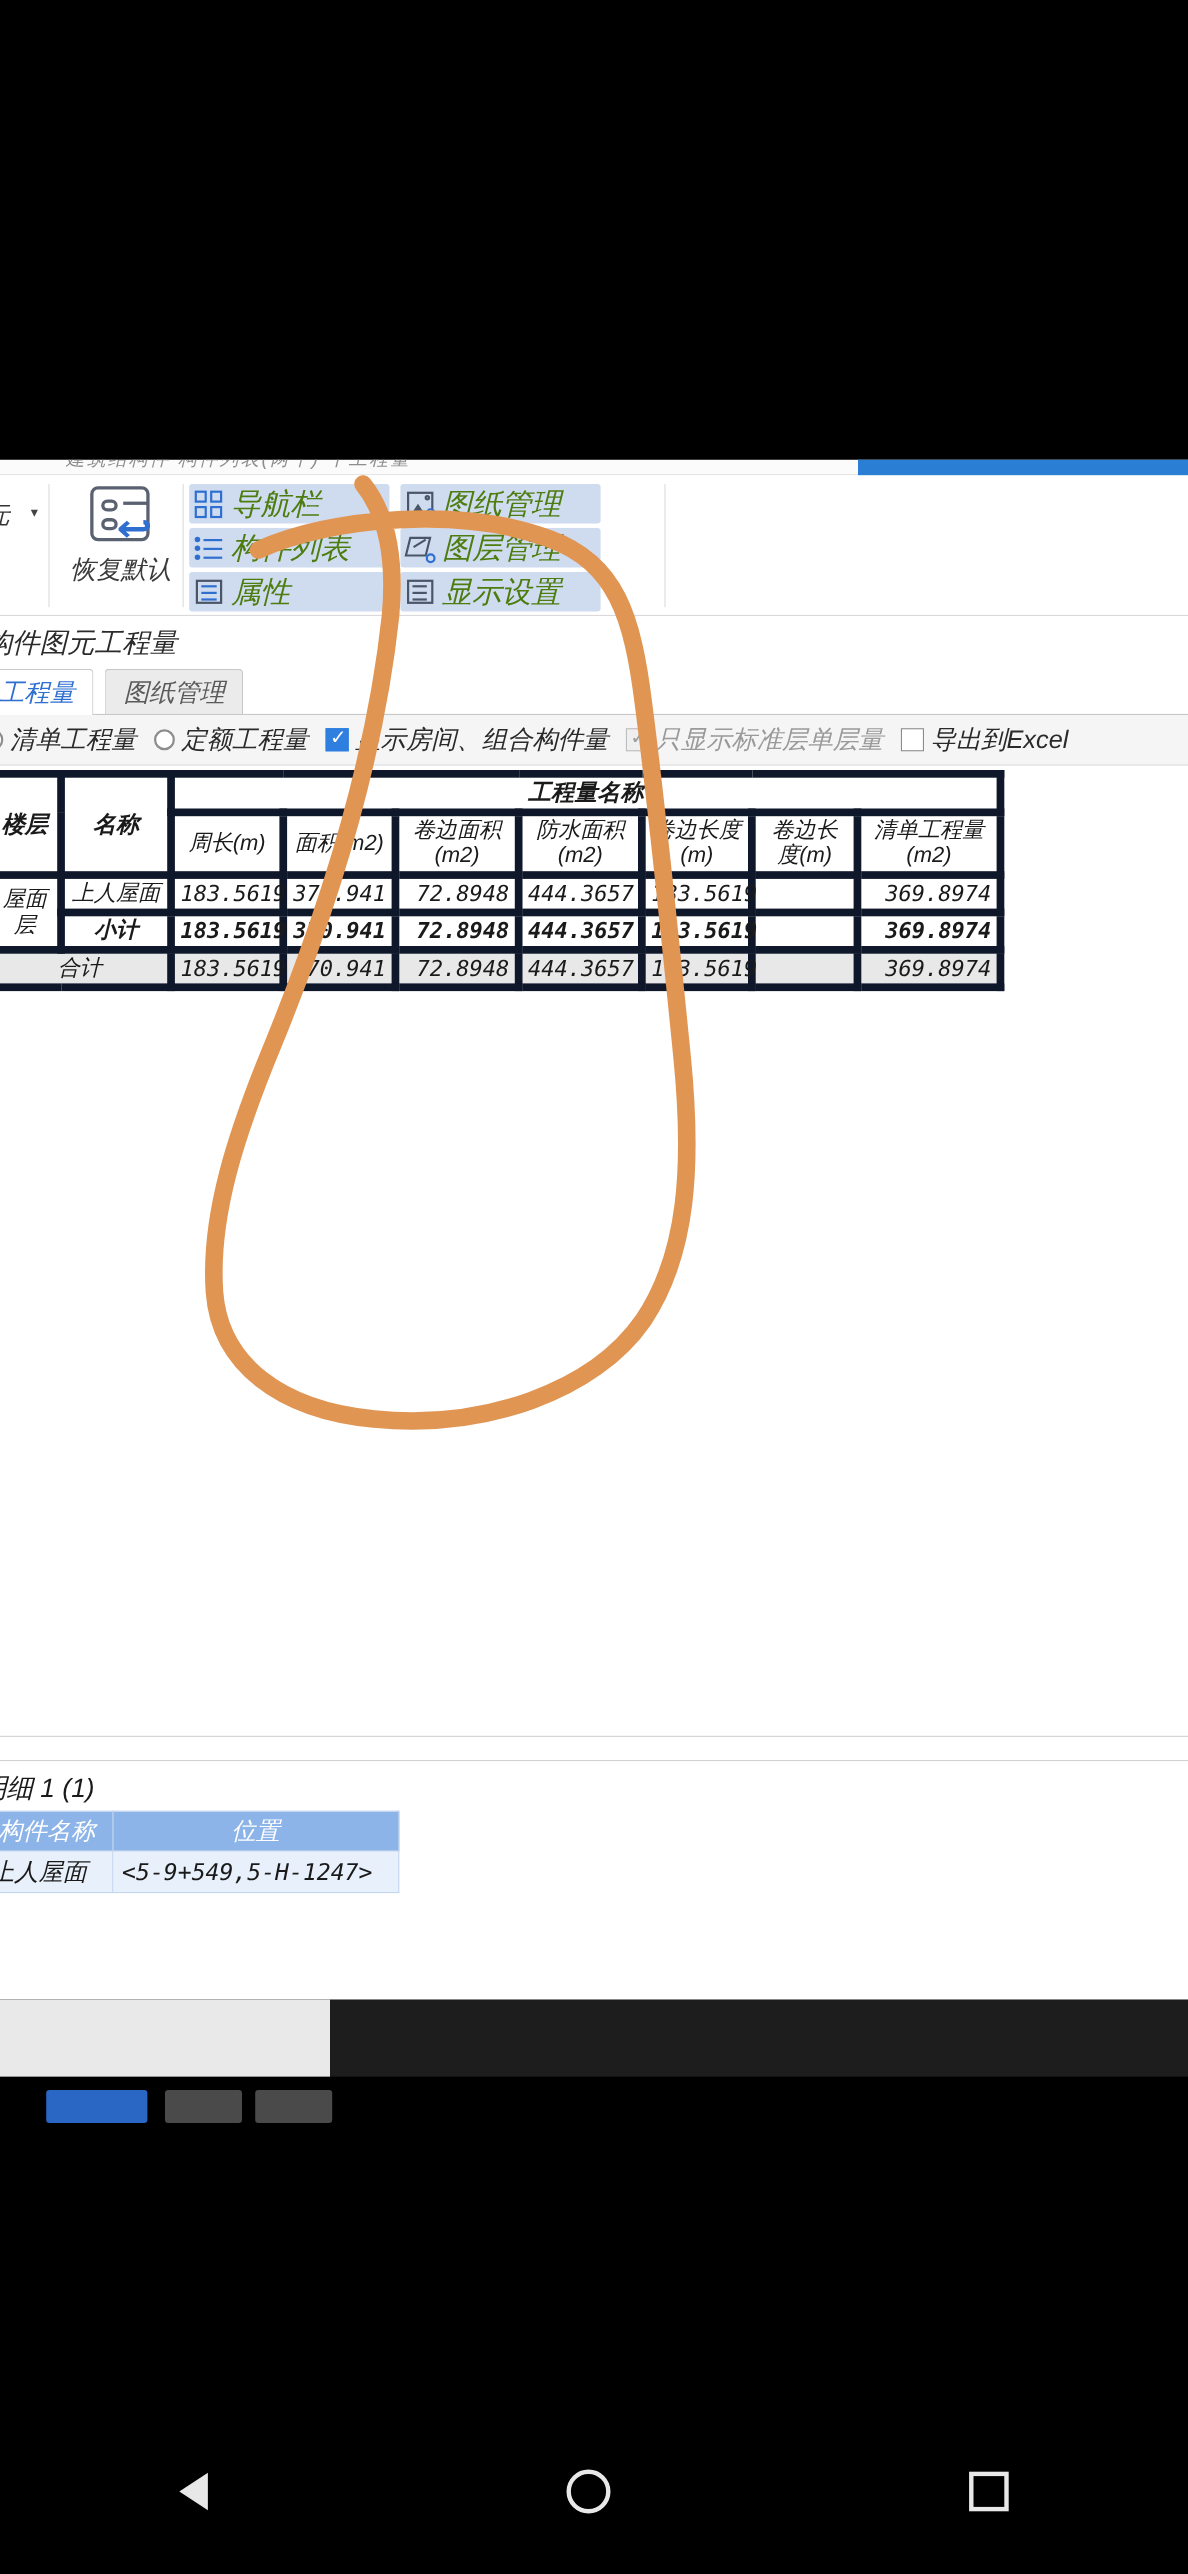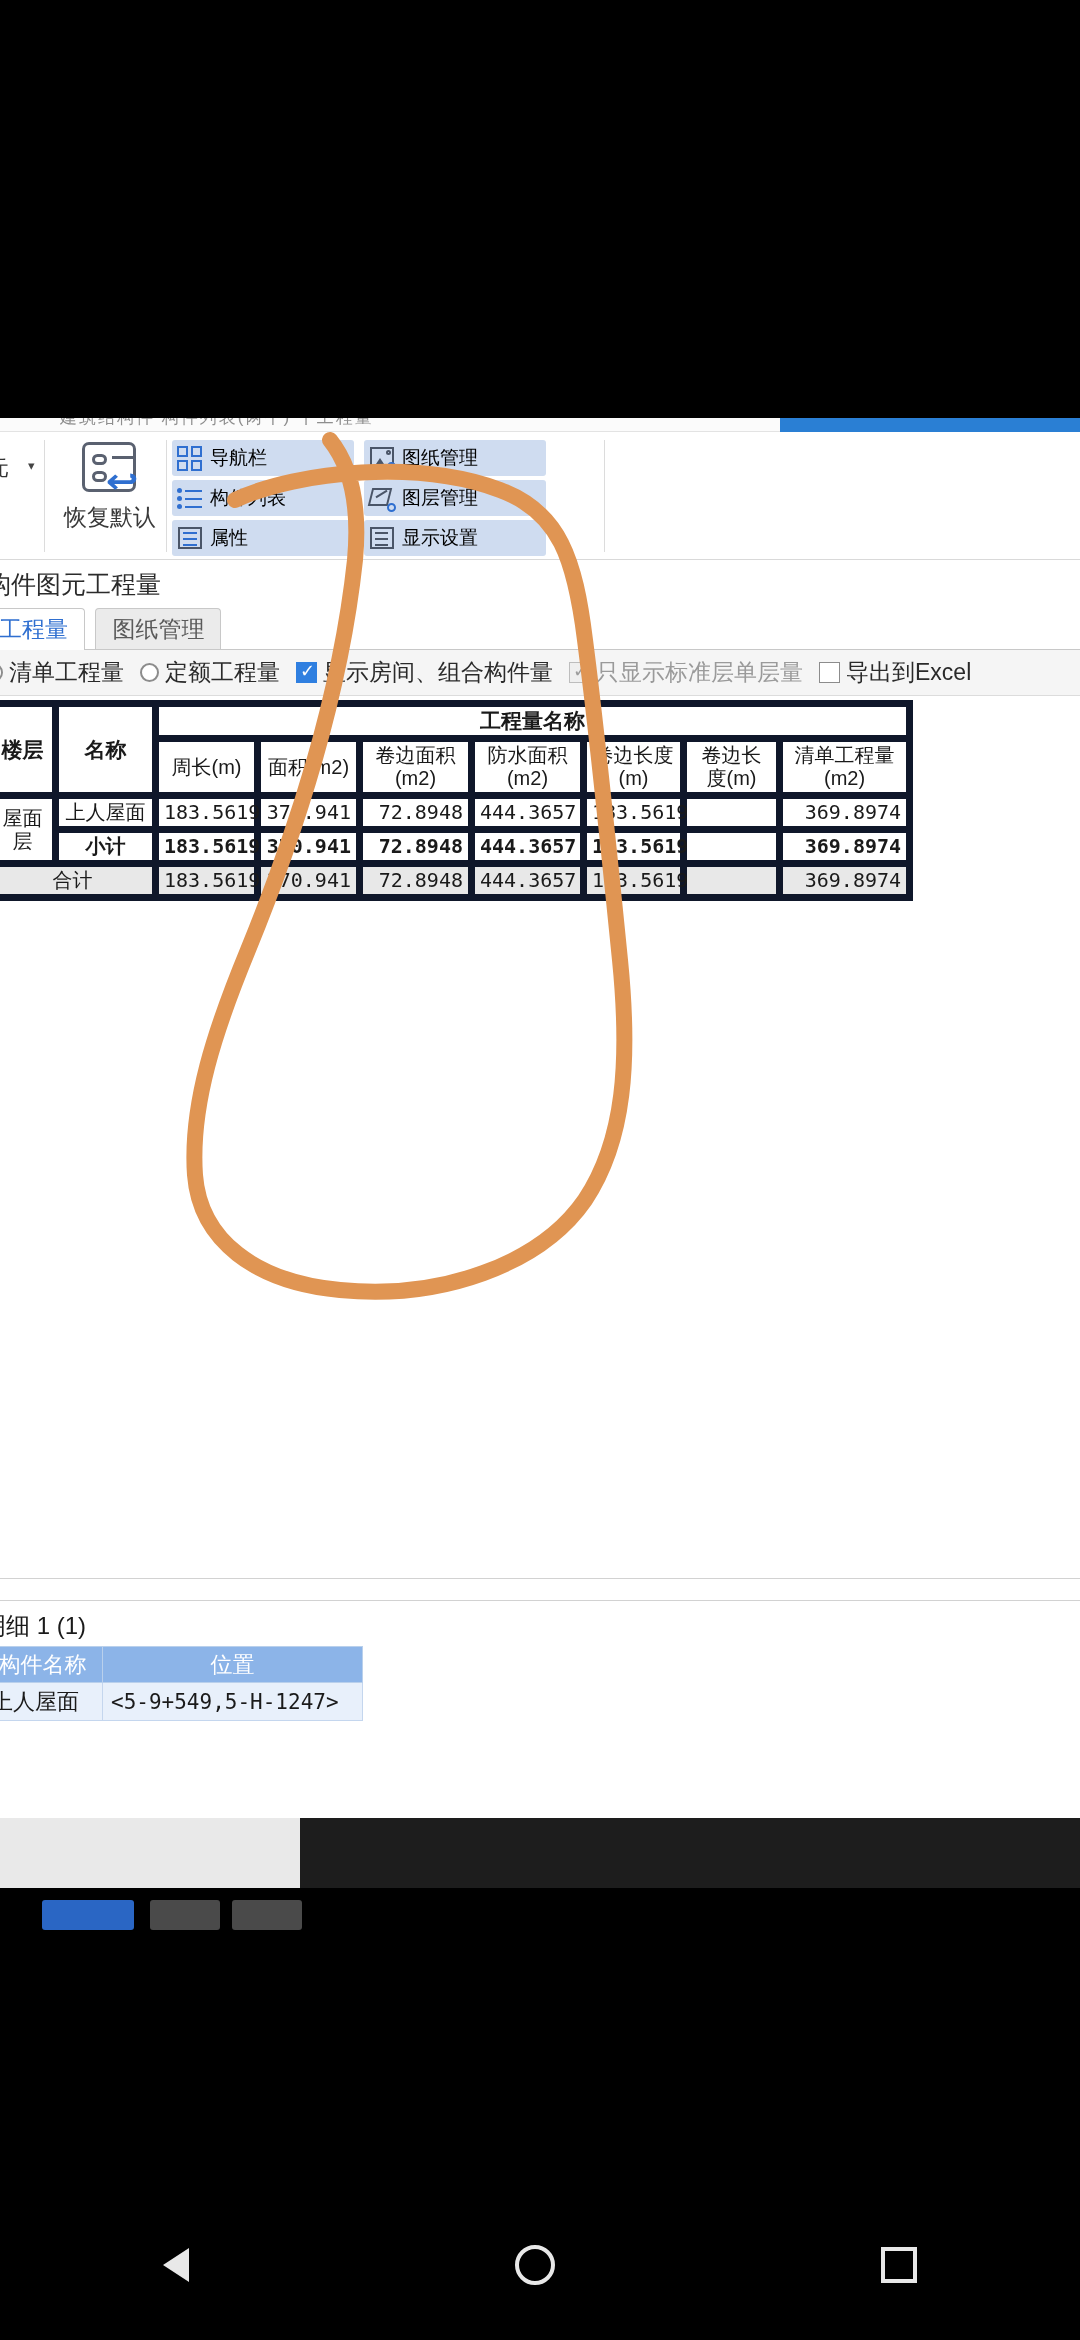--- a/index.html
+++ b/index.html
@@ -2,21 +2,21 @@
 <html><head>
 <meta charset="utf-8">
 <style>
   * { box-sizing: border-box; margin: 0; padding: 0; }
   html, body {
     width: 1080px; height: 2340px;
     background: #000;
     font-family: "Liberation Sans", "DejaVu Sans", sans-serif;
     overflow: hidden;
   }
-  #screen { position: relative; width: 876px; height: 2340px; background: #000; }
+  #screen { position: relative; width: 876px; height: 2340px; background: #000; font-style: italic; }
 
   
   .letterbox-top { position: absolute; left:0; top:0; width:1080px; height:418px; background:#000; }
 
   
   .app {
     position: absolute; left: 0; top: 418px;
     width: 1080px; height: 1400px;
     background: #ffffff;
     overflow: hidden;
@@ -59,21 +59,21 @@
   .restore-ico .arrow { position:absolute; left:32px; top:28px; font-size:34px; color:#2f6fd0;
      line-height:30px; font-weight:bold; transform:scaleX(1.15); }
   .restore-label { font-size:23px; color:#3a3a3a; margin-top:2px; letter-spacing:0px; }
 
   .rib-items { position:absolute; left:168px; top:6px; width:430px; }
   .rib-col { position:absolute; width:182px; }
   .rib-item {
     height:36px; margin-bottom:4px; background:#cfdcf0; border-radius:3px;
     display:flex; align-items:center; padding-left:4px; position:relative;
   }
-  .rib-item .txt { font-size:19px; color:#000000; margin-left:6px; white-space:nowrap; }
+  .rib-item .txt { font-size:27px; color:#4d7c0f; margin-left:6px; white-space:nowrap; }
   .rib-ic { width:28px; height:28px; position:relative; flex:0 0 28px; }
 
   
   .ic-grid i { position:absolute; width:11px; height:11px; border:2px solid #2f6fd0; }
   .ic-grid i:nth-child(1){ left:1px; top:2px;}
   .ic-grid i:nth-child(2){ left:15px; top:2px;}
   .ic-grid i:nth-child(3){ left:1px; top:16px;}
   .ic-grid i:nth-child(4){ left:15px; top:16px;}
   
   .ic-list i { position:absolute; background:#2f6fd0; }

